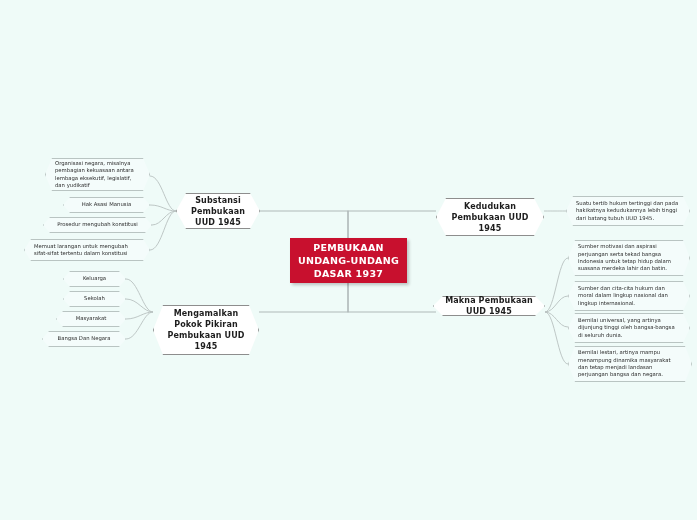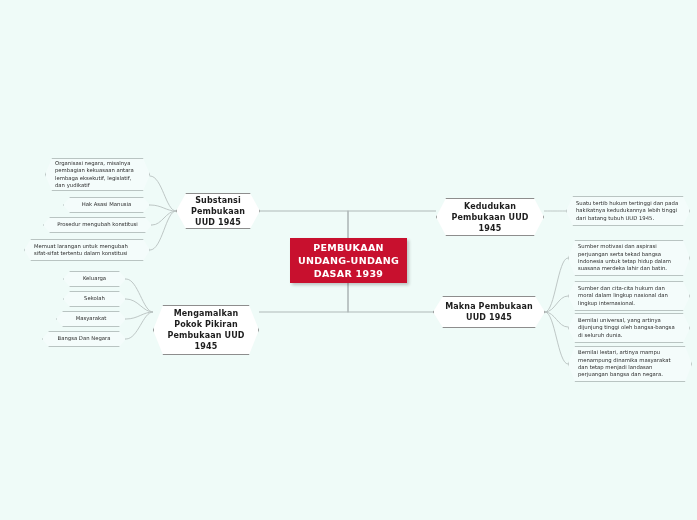--- a/index.html
+++ b/index.html
@@ -109,21 +109,21 @@
       <path d="M544 211 C 554 211, 556 211, 566 211"></path>
 
       <path d="M545 312 C 555 312, 558 258, 568 258"></path>
       <path d="M545 312 C 555 312, 558 296, 568 296"></path>
       <path d="M545 312 C 555 312, 558 327, 568 327"></path>
       <path d="M545 312 C 555 312, 558 364, 568 364"></path>
     </g>
   </svg>
 
   <div class="node node-root" style="left:290px; top:238px; width:117px; height:45px;">
-    <span class="txt">PEMBUKAAN UNDANG-UNDANG DASAR 1939</span>
+    <span class="txt">PEMBUKAAN UNDANG-UNDANG DASAR 1937</span>
   </div>
 
   <div class="node node-branch" style="left:176px; top:193px; width:84px; height:36px;">
     <span class="txt">Substansi Pembukaan UUD 1945</span>
   </div>
 
   <div class="node node-leaf align-left" style="left:45px; top:158px; width:105px; height:33px;">
     <span class="txt">Organisasi negara, misalnya pembagian kekuasaan antara lembaga eksekutif, legislatif, dan yudikatif</span>
   </div>
   <div class="node node-leaf align-center" style="left:63px; top:197px; width:87px; height:16px;">
@@ -154,21 +154,21 @@
   <div class="node node-leaf align-center" style="left:63px; top:291px; width:63px; height:16px;">
     <span class="txt">Sekolah</span>
   </div>
   <div class="node node-leaf align-center" style="left:56px; top:311px; width:70px; height:16px;">
     <span class="txt">Masyarakat</span>
   </div>
   <div class="node node-leaf align-center" style="left:42px; top:331px; width:84px; height:16px;">
     <span class="txt">Bangsa Dan Negara</span>
   </div>
 
-  <div class="node node-branch" style="left:433px; top:296px; width:112px; height:32px;">
+  <div class="node node-branch" style="left:433px; top:296px; width:112px; height:20px;">
     <span class="txt">Makna Pembukaan UUD 1945</span>
   </div>
 
   <div class="node node-leaf align-left" style="left:568px; top:240px; width:122px; height:36px;">
     <span class="txt">Sumber motivasi dan aspirasi perjuangan serta tekad bangsa Indonesia untuk tetap hidup dalam suasana merdeka lahir dan batin.</span>
   </div>
   <div class="node node-leaf align-left" style="left:568px; top:281px; width:122px; height:30px;">
     <span class="txt">Sumber dan cita-cita hukum dan moral dalam lingkup nasional dan lingkup internasional.</span>
   </div>
   <div class="node node-leaf align-left" style="left:568px; top:313px; width:122px; height:30px;">

